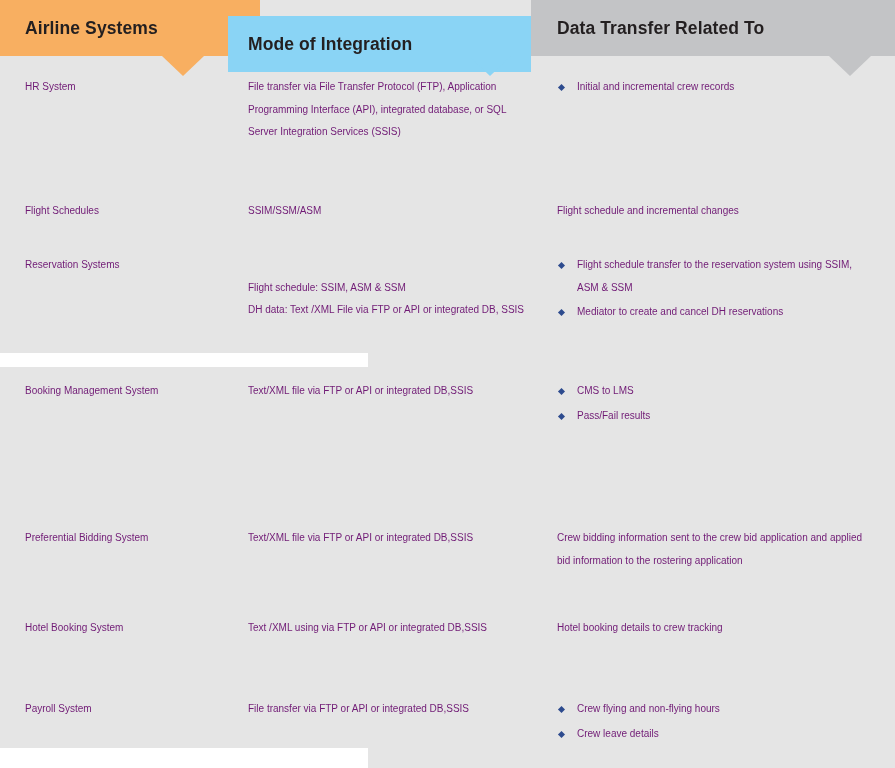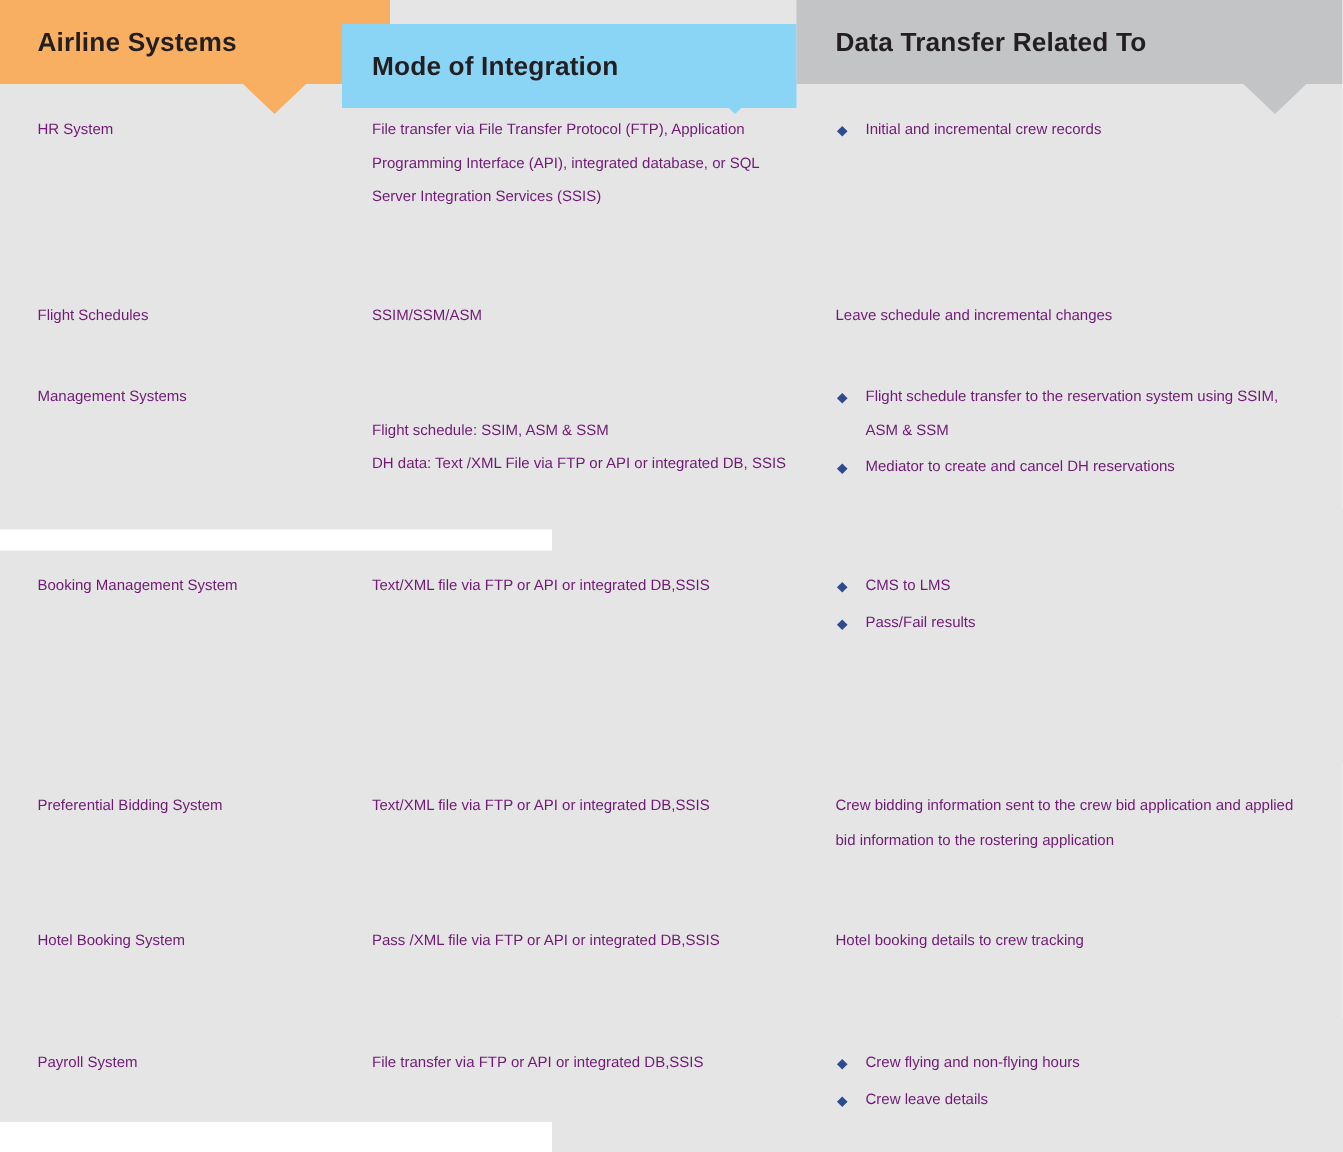--- a/index.html
+++ b/index.html
@@ -125,27 +125,27 @@
   </div>
 
   <div class="row" style="top:200px;">
     <div class="cell c-system">
       <p class="plain">Flight Schedules</p>
     </div>
     <div class="cell c-mode">
       <p class="plain">SSIM/SSM/ASM</p>
     </div>
     <div class="cell c-data">
-      <p class="plain">Leave schedule and incremental changes</p>
+      <p class="plain">Flight schedule and incremental changes</p>
     </div>
   </div>
 
   <div class="row" style="top:254px;">
     <div class="cell c-system">
-      <p class="plain">Management Systems</p>
+      <p class="plain">Reservation Systems</p>
     </div>
     <div class="cell c-mode" style="white-space:pre-line;">
       <p class="plain" style="white-space:pre-line;">Flight schedule: SSIM, ASM &amp; SSM
 DH data: Text /XML File via FTP or API or integrated DB, SSIS</p>
     </div>
     <div class="cell c-data" style="width:318px;">
       <ul class="bullets">
         <li><span class="dia"></span><span>Flight schedule transfer to the reservation system using SSIM, ASM &amp; SSM</span></li>
         <li><span class="dia"></span><span>Mediator to create and cancel DH reservations</span></li>
       </ul>
@@ -179,21 +179,21 @@
     <div class="cell c-data" style="width:315px;">
       <p class="plain">Crew bidding information sent to the crew bid application and applied bid information to the rostering application</p>
     </div>
   </div>
 
   <div class="row" style="top:617px;">
     <div class="cell c-system">
       <p class="plain">Hotel Booking System</p>
     </div>
     <div class="cell c-mode">
-      <p class="plain">Pass /XML file via FTP or API or integrated DB,SSIS</p>
+      <p class="plain">Text /XML using via FTP or API or integrated DB,SSIS</p>
     </div>
     <div class="cell c-data">
       <p class="plain">Hotel booking details to crew tracking</p>
     </div>
   </div>
 
   <div class="row" style="top:698px;">
     <div class="cell c-system">
       <p class="plain">Payroll System</p>
     </div>

